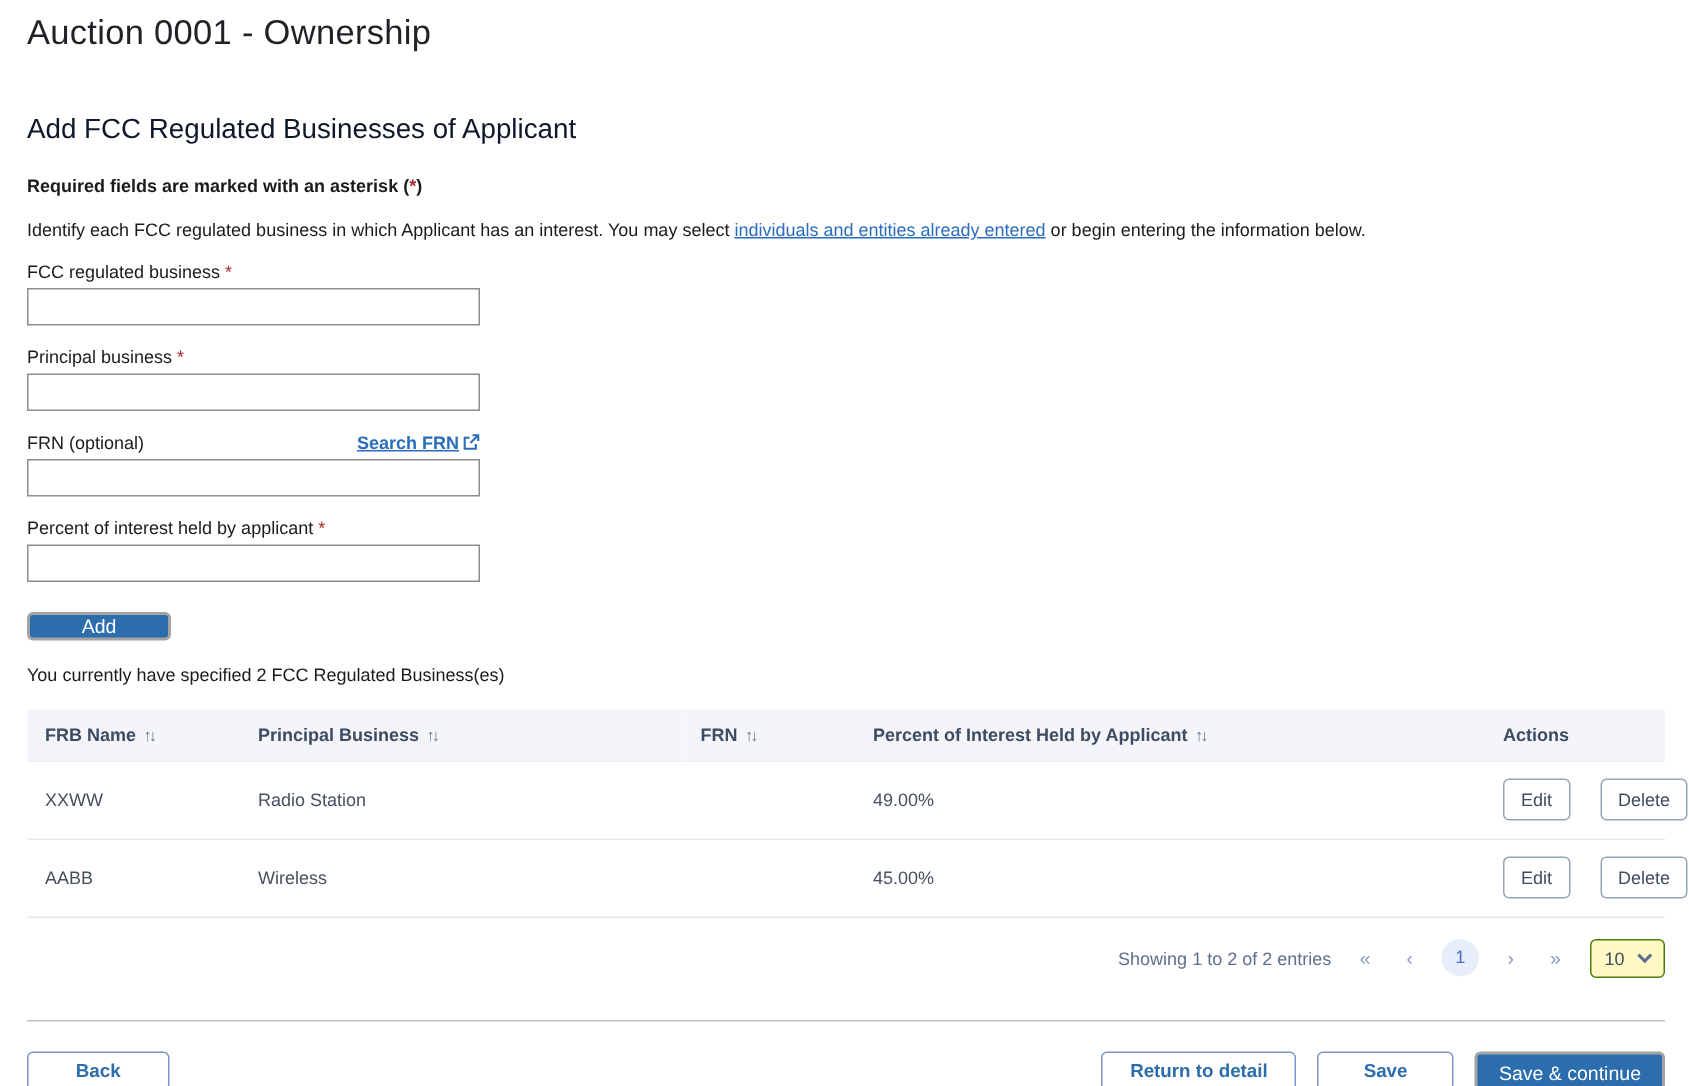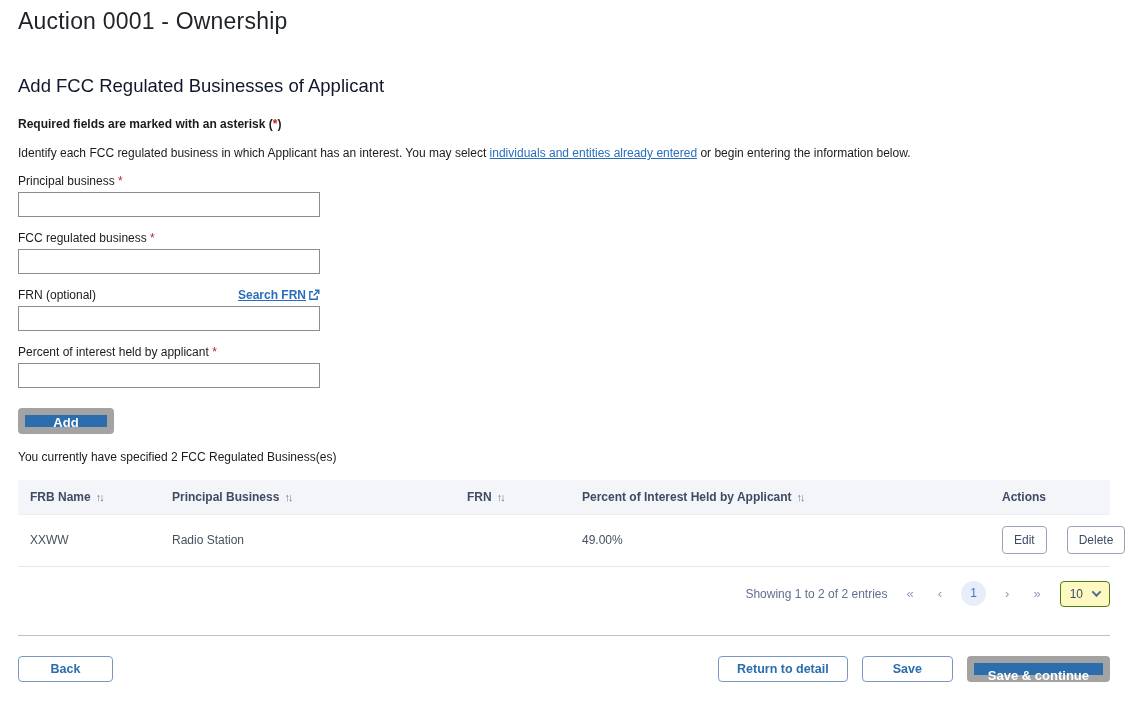--- a/index.html
+++ b/index.html
@@ -16,22 +16,22 @@
 
   .field { margin-top:14px; width:302px; }
   .field-label-row { display:flex; justify-content:space-between; align-items:flex-end; font-size:12px; }
   .field-label { font-size:12px; color:#1b1b1b; }
   .field input { display:block; margin-top:4px; width:302px; height:25px; border:1px solid #8d8d8d;
     border-radius:0; font-size:13px; padding:0 6px; font-family:"Liberation Sans",sans-serif; }
   .frn-link { font-size:12px; font-weight:bold; display:inline-flex; align-items:center; gap:2px; }
   .ext-icon { width:12px; height:12px; display:inline-block; }
 
   .btn { cursor:pointer; font-family:"Liberation Sans",sans-serif; border-radius:4px; }
-  .btn-primary { background:#2b6dad; color:#ffffff; border:7px solid #a3a3a3;
-    font-weight:bold; font-size:13px; }
+  .btn-primary { background:#2b6dad; color:#ffffff; border:2px solid #a3a3a3;
+    font-weight:normal; font-size:13px; }
   .add-btn { margin-top:20px; width:96px; height:26px; }
   .count-text { margin-top:16px; font-size:12px; }
 
   table.frb-table { margin-top:16px; width:1092px; border-collapse:collapse; table-layout:fixed; }
   .frb-table th { background:#f4f5f8; height:34px; text-align:left; font-size:12px; font-weight:bold;
     color:#3d4b63; padding:0 0 0 12px; vertical-align:middle; }
   .frb-table col.c1{width:142px} .frb-table col.c2{width:295px} .frb-table col.c3{width:115px}
   .frb-table col.c4{width:420px} .frb-table col.c5{width:120px}
   .sort-icon { font-size:11px; color:#6b7a99; letter-spacing:-2px; margin-left:5px; font-weight:normal; }
   .frb-table td { height:52px; font-size:12px; color:#46505e; padding-left:12px;
@@ -68,28 +68,28 @@
   <h1 class="page-title">Auction 0001 - Ownership</h1>
 
   <h2 class="section-heading">Add FCC Regulated Businesses of Applicant</h2>
 
   <p class="required-note"><span>Required fields are marked with an asterisk (</span><span class="asterisk">*</span><span>)</span></p>
 
   <p class="instructions"><span>Identify each FCC regulated business in which Applicant has an interest. You may select </span><a class="link">individuals and entities already entered</a><span> or begin entering the information below.</span></p>
 
   <div class="field">
     <div class="field-label-row">
-      <span class="field-label"><span>Principal business</span> <span class="asterisk">*</span></span>
+      <span class="field-label"><span>FCC regulated business</span> <span class="asterisk">*</span></span>
     </div>
     <input type="text" value="" style="">
   </div>
 
   <div class="field">
     <div class="field-label-row">
-      <span class="field-label"><span>FCC regulated business</span> <span class="asterisk">*</span></span>
+      <span class="field-label"><span>Principal business</span> <span class="asterisk">*</span></span>
     </div>
     <input type="text" value="" style="">
   </div>
 
   <div class="field">
     <div class="field-label-row">
       <span class="field-label">FRN (optional)</span>
       <a class="link frn-link">
           <span>Search FRN</span>
           <svg class="ext-icon" viewBox="0 0 12 12" fill="none" stroke="#2a6ebb" stroke-width="1.4">
@@ -136,20 +136,32 @@
         <td>Radio Station</td>
         <td></td>
         <td>49.00%</td>
         <td>
           <div class="action-btns">
             <button class="btn btn-table">Edit</button>
             <button class="btn btn-table">Delete</button>
           </div>
         </td>
       </tr>
+      <tr class="data-row">
+        <td>AABB</td>
+        <td>Wireless</td>
+        <td></td>
+        <td>45.00%</td>
+        <td>
+          <div class="action-btns">
+            <button class="btn btn-table">Edit</button>
+            <button class="btn btn-table">Delete</button>
+          </div>
+        </td>
+      </tr>
     </tbody>
   </table>
 
   <div class="pagination">
     <span>Showing 1 to 2 of 2 entries</span>
     <button class="pg-ctrl">«</button>
     <button class="pg-ctrl">‹</button>
     <button class="pg-page">1</button>
     <button class="pg-ctrl">›</button>
     <button class="pg-ctrl">»</button>

